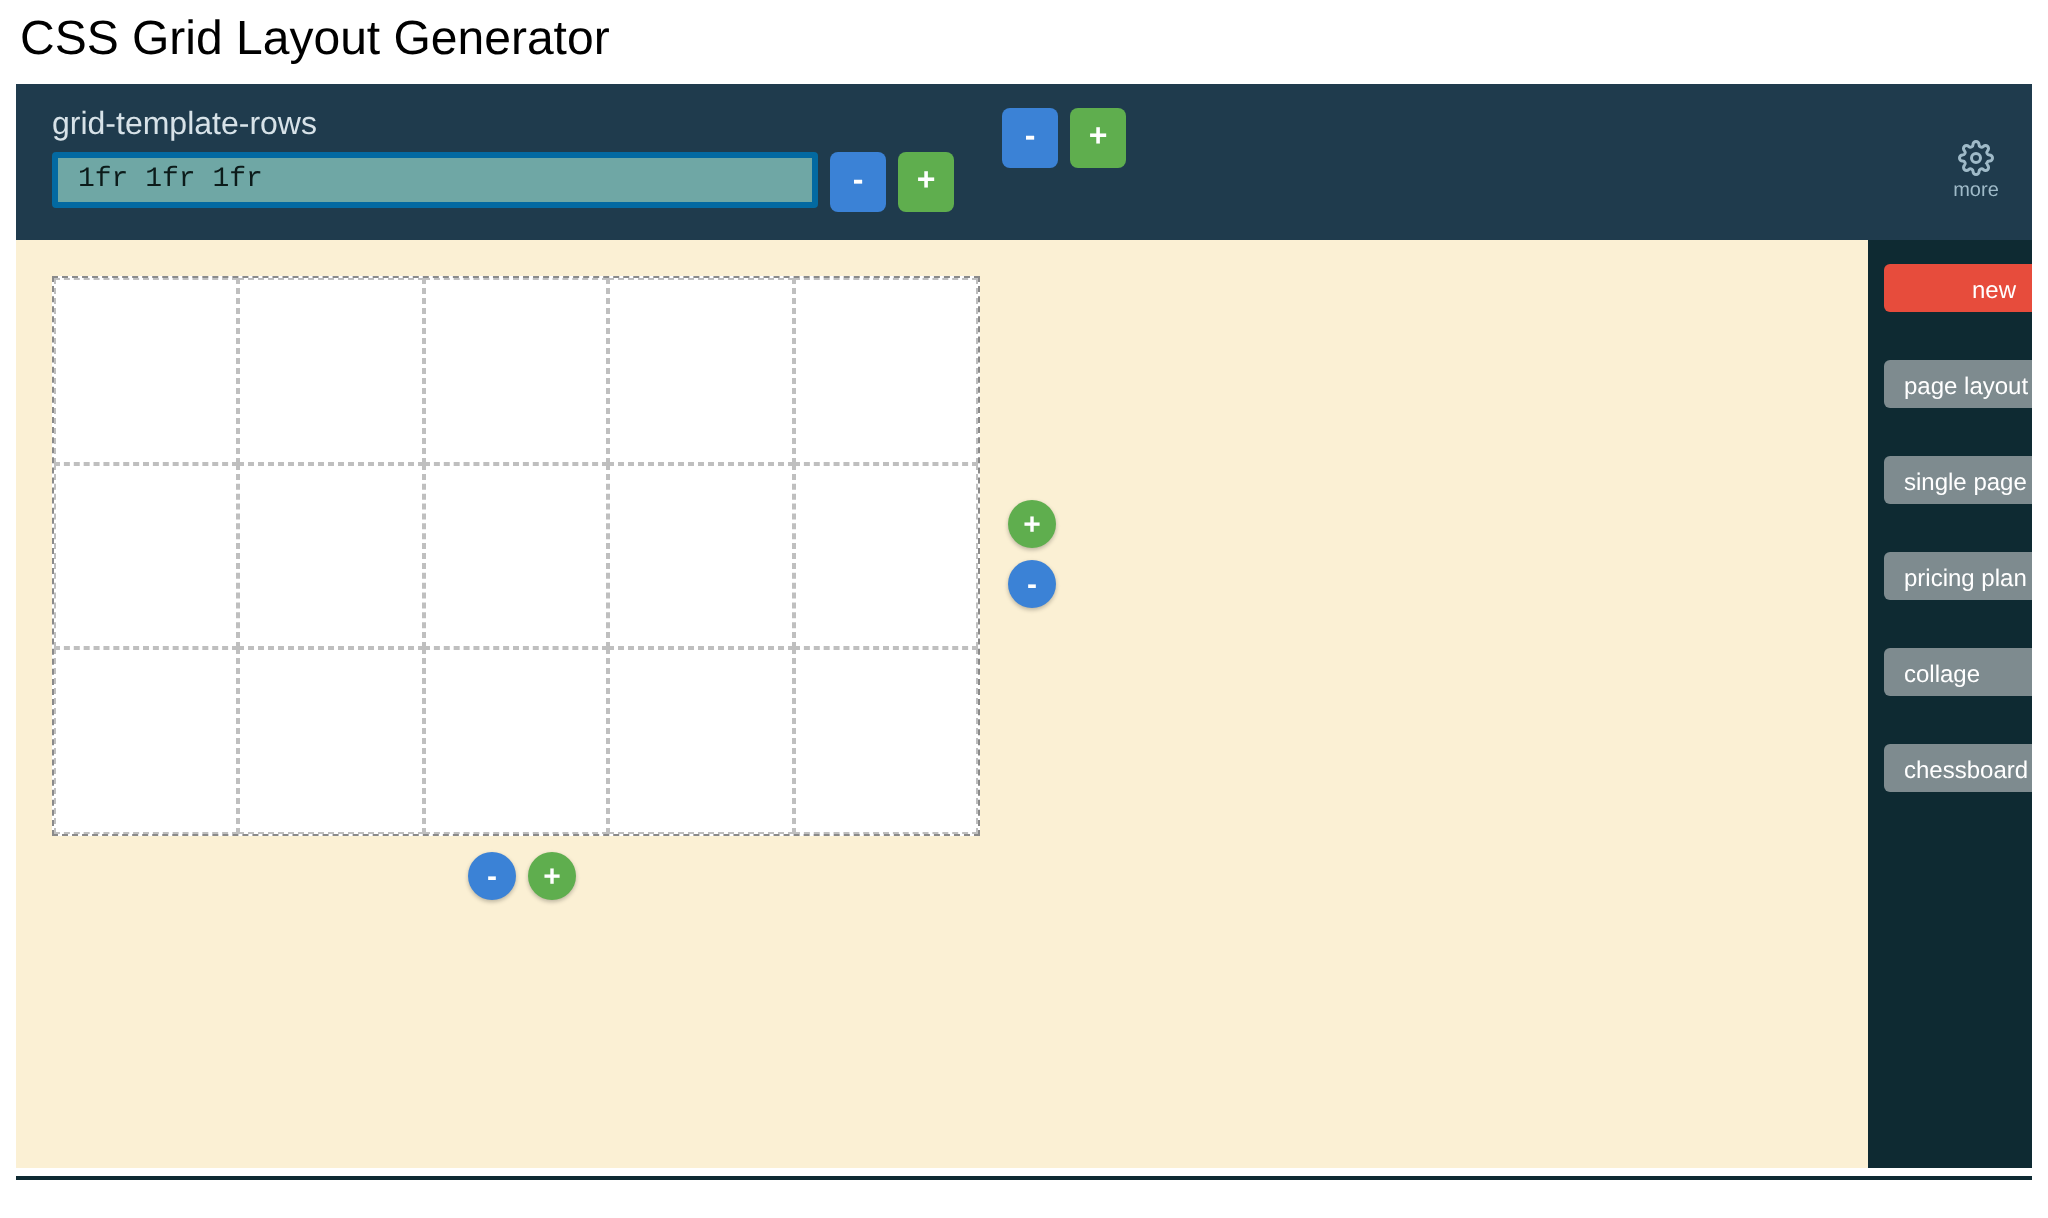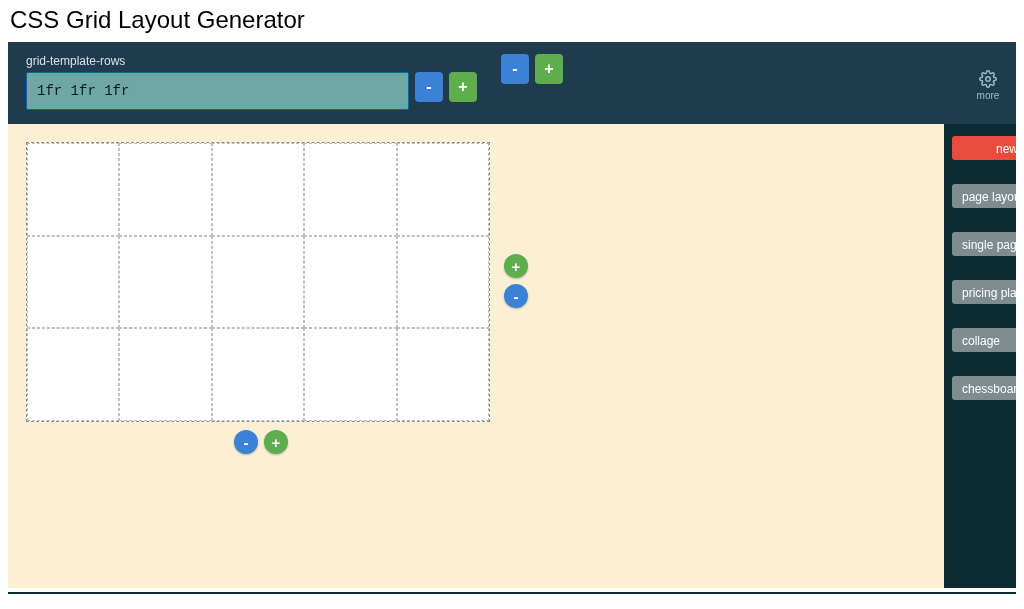--- a/index.html
+++ b/index.html
@@ -27,38 +27,38 @@
     margin: 0 8px;
   }
   .field-group {
     display: flex;
     flex-direction: column;
     flex: 1;
     min-width: 0;
   }
   .field-label {
     color: #d7e2e8;
-    font-size: 12px;
+    font-size: 16px;
     margin-bottom: 4px;
   }
   .field-row {
     display: flex;
     align-items: stretch;
     gap: 6px;
   }
   .field-input {
     flex: 1;
     background: #6fa7a5;
-    border: 1px solid #0369a1;
+    border: 3px solid #0369a1;
     color: #0c1b1a;
     font-family: "Courier New", Courier, monospace;
     font-size: 14px;
     padding: 6px 8px 6px 10px;
     border-radius: 2px;
-    height: 38px;
+    height: 28px;
   }
   .field-input::placeholder { color: #0c1b1a; }
   .btn {
     border: none;
     color: #fff;
     font-size: 16px;
     font-weight: 700;
     width: 28px;
     height: 30px;
     border-radius: 4px;
@@ -144,21 +144,21 @@
     display: flex;
     align-items: center;
     justify-content: center;
     line-height: 1;
   }
   .circ-plus  { background: #5fae4e; box-shadow: 0 1px 2px rgba(0,0,0,.25); }
   .circ-minus { background: #3b82d6; box-shadow: 0 1px 2px rgba(0,0,0,.25); }
 
   
   .sidebar {
-    width: 72px;
+    width: 82px;
     background: #0e2a32;
     padding: 12px 0 0 8px;
     display: flex;
     flex-direction: column;
     gap: 24px;
     overflow: hidden;
   }
   .side-btn {
     border: none;
     border-radius: 3px;

